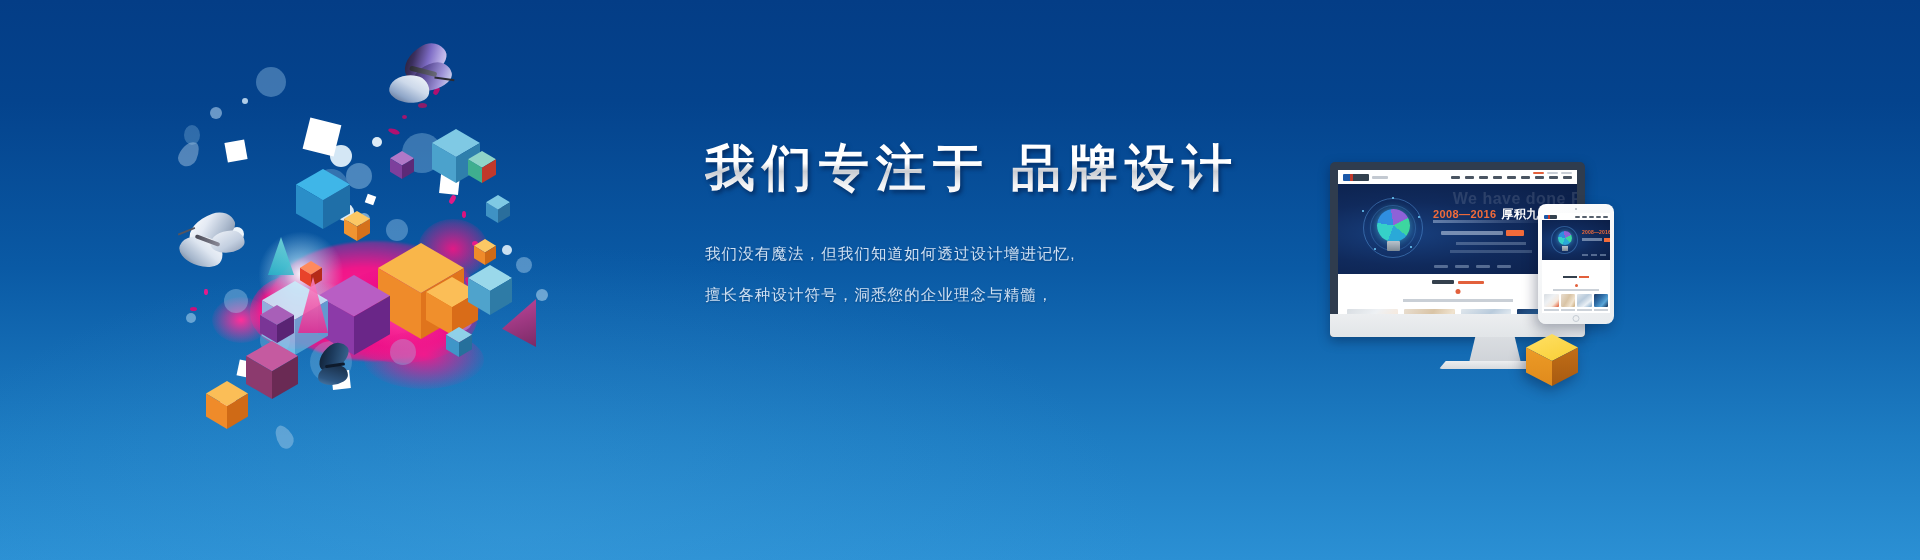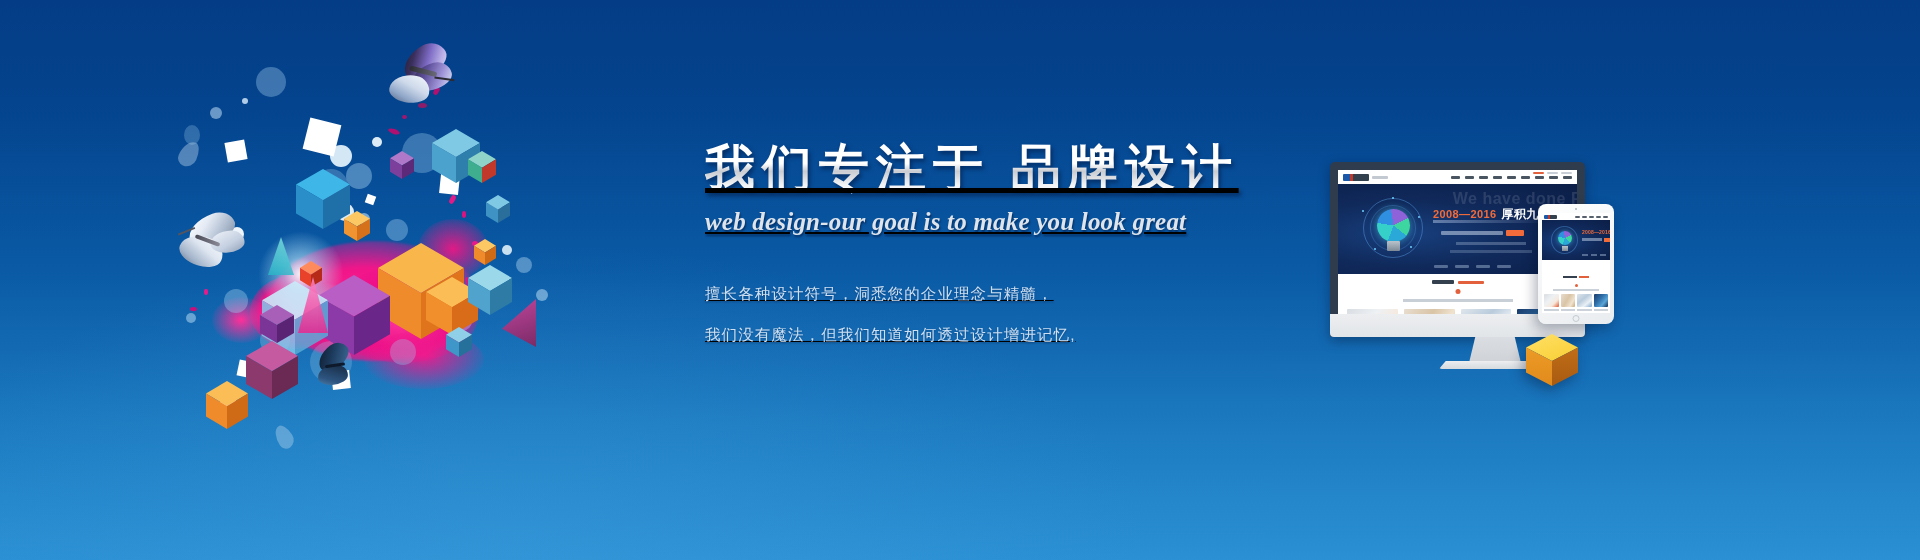--- a/index.html
+++ b/index.html
@@ -46,21 +46,21 @@
   .cube .right{ clip-path: polygon(100% 26%, 100% 74%, 50% 100%, 50% 52%); }
   .cube i { width:100%; height:100%; }
 
   .wsq { position:absolute; background:#fff; }
 
   
   .butterfly { position:absolute; }
   .bf-wing { position:absolute; border-radius:62% 38% 55% 45% / 60% 55% 45% 40%; }
 
   
-  #copy { position:absolute; left:705px; top:140px; width:560px;text-decoration:underline; }
+  #copy { position:absolute; left:705px; top:140px; width:560px; }
 
   #headline {
     font-size:50px; font-weight:bold; letter-spacing:7px;
     line-height:1.12;
     background: linear-gradient(to bottom, #ffffff 0%, #ffffff 42%, #c9ccd1 56%, #f2f3f5 80%, #ffffff 100%);
     -webkit-background-clip:text; background-clip:text;
     color:transparent; -webkit-text-fill-color:transparent;
     filter: drop-shadow(2px 3px 2px rgba(0,20,60,.55));
     white-space:nowrap;
   }
@@ -442,24 +442,23 @@
       <div class="bf-wing" style="left:6px;top:18px;width:30px;height:20px;background:linear-gradient(200deg,#16283f,#2d5580 70%,#4f80ad 100%);transform:rotate(14deg);"></div>
       <div class="shape" style="left:16px;top:18px;width:20px;height:3px;background:#0e1a2b;border-radius:2px;transform:rotate(10deg);"></div>
     </div>
 
     <div class="shape" style="left:30px;top:96px;width:18px;height:26px;background:rgba(175,205,230,.45);border-radius:60% 40% 55% 45% / 70% 60% 40% 30%;transform:rotate(24deg);"></div>
     <div class="shape" style="left:126px;top:380px;width:16px;height:24px;background:rgba(185,215,238,.40);border-radius:60% 40% 55% 45% / 70% 60% 40% 30%;transform:rotate(-34deg);"></div>
   </div>
 
   <div id="copy">
     <h1 id="headline">我们专注于 品牌设计</h1>
-    <div id="subhead">web design-our goal is to make you look great</div>
     <div id="body-copy">
+      <p>我们没有魔法，但我们知道如何透过设计增进记忆,</p>
       <p>擅长各种设计符号，洞悉您的企业理念与精髓，</p>
-      <p>我们没有魔法，但我们知道如何透过设计增进记忆,</p>
     </div>
   </div>
 
   <div id="devices">
 
     <div id="monitor">
       <div id="monitor-bezel"></div>
       <div id="monitor-screen">
         <div class="site">
 

